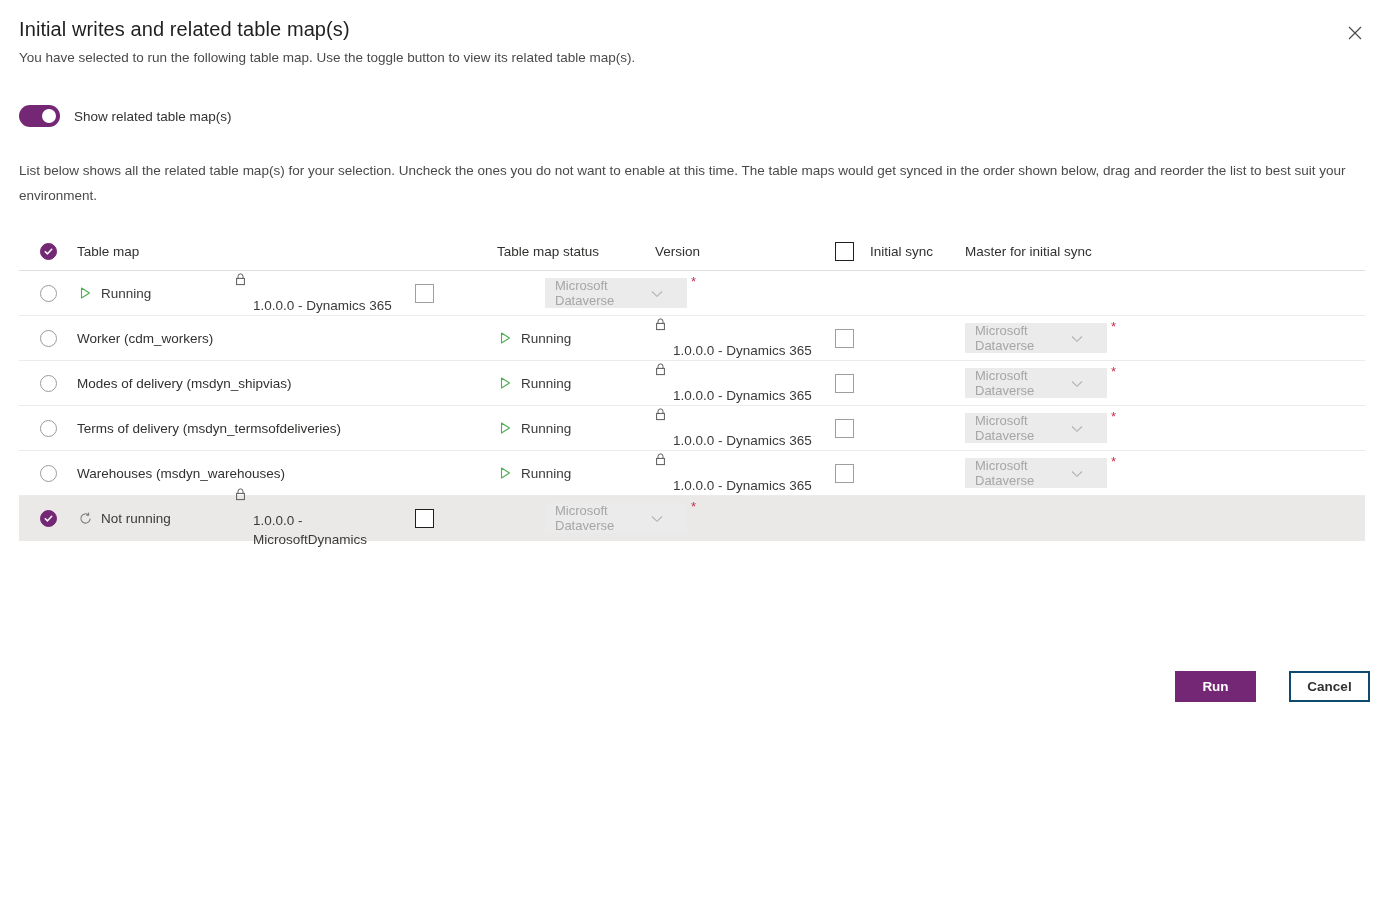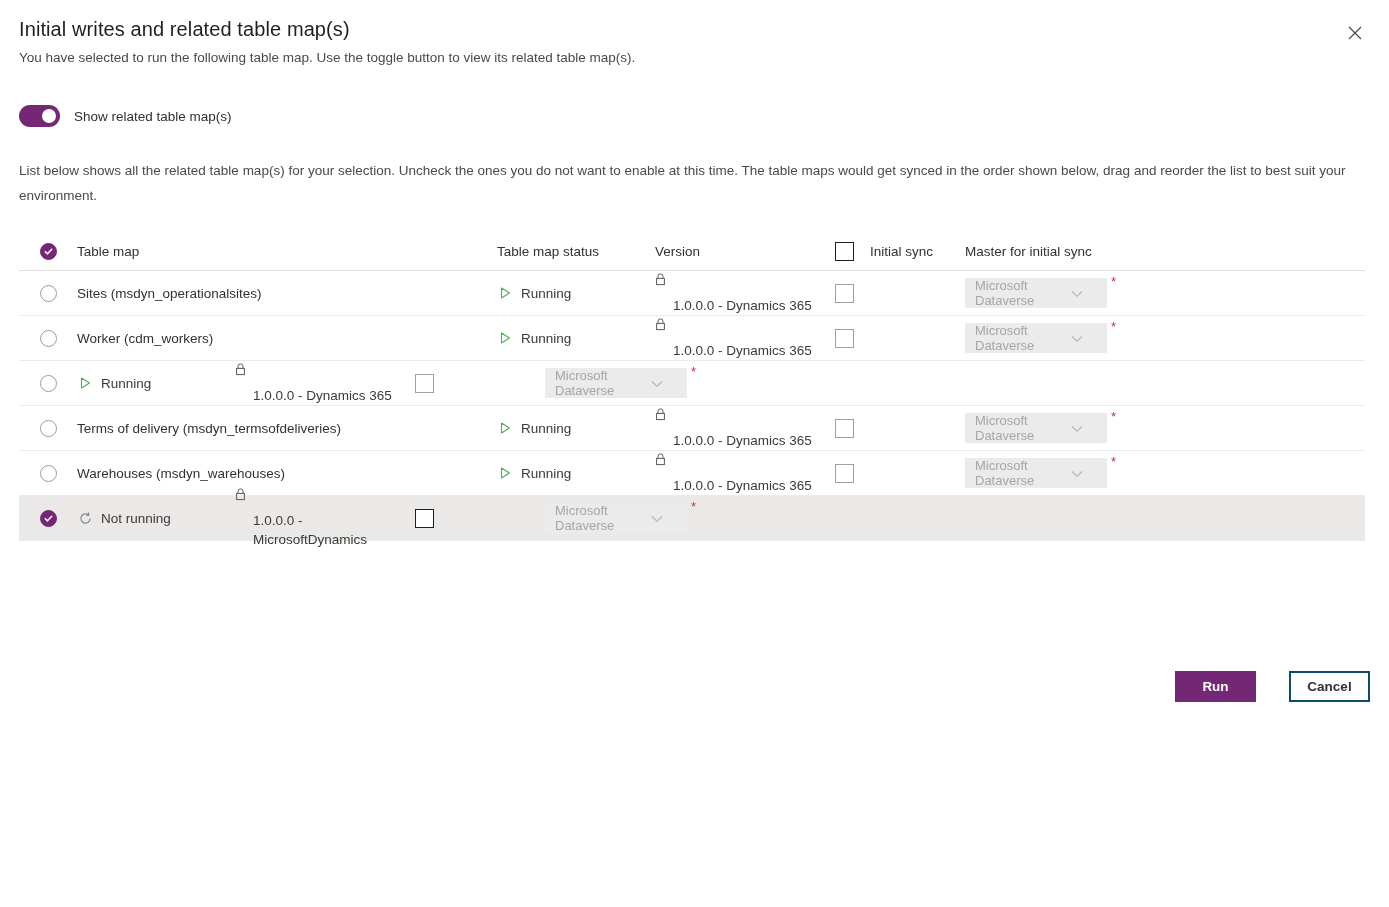--- a/index.html
+++ b/index.html
@@ -244,21 +244,20 @@
       </div>
       <div class="c-master">
         <span class="master-head-txt">Master for initial sync</span>
       </div>
     </div>
 
     <div class="trow">
       <div class="c-sel">
         <span class="circle"></span>
       </div>
-      <div class="c-name">Sites (msdyn_operationalsites)</div>
       <div class="c-status">
         <span class="status-ico">
           <svg width="11" height="12" viewBox="0 0 11 12" aria-hidden="true">
             <path d="M1.5 1 L9.5 6 L1.5 11 Z" fill="none" stroke="#4caf50" stroke-width="1.1" stroke-linejoin="round"></path>
           </svg>
         </span>
         <span class="status-txt">Running</span>
       </div>
       <div class="c-ver">
         <span class="lock-ico">
@@ -324,20 +323,21 @@
           </div>
           <span class="asterisk">*</span>
         </div>
       </div>
     </div>
 
     <div class="trow">
       <div class="c-sel">
         <span class="circle"></span>
       </div>
+      <div class="c-name">Modes of delivery (msdyn_shipvias)</div>
       <div class="c-status">
         <span class="status-ico">
           <svg width="11" height="12" viewBox="0 0 11 12" aria-hidden="true">
             <path d="M1.5 1 L9.5 6 L1.5 11 Z" fill="none" stroke="#4caf50" stroke-width="1.1" stroke-linejoin="round"></path>
           </svg>
         </span>
         <span class="status-txt">Running</span>
       </div>
       <div class="c-ver">
         <span class="lock-ico">

